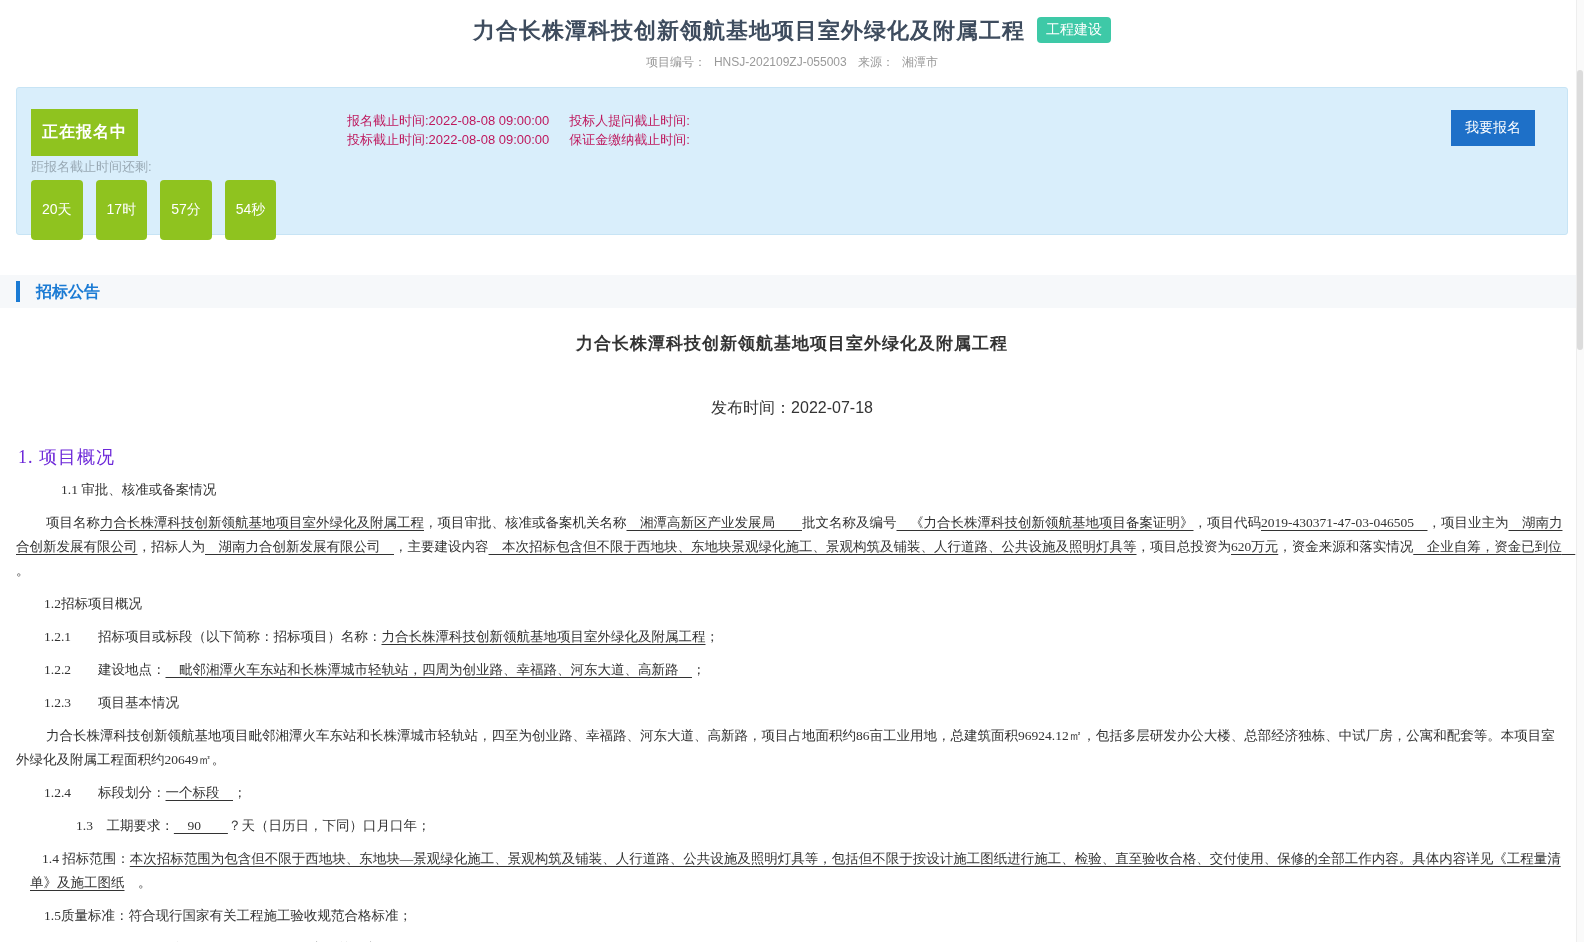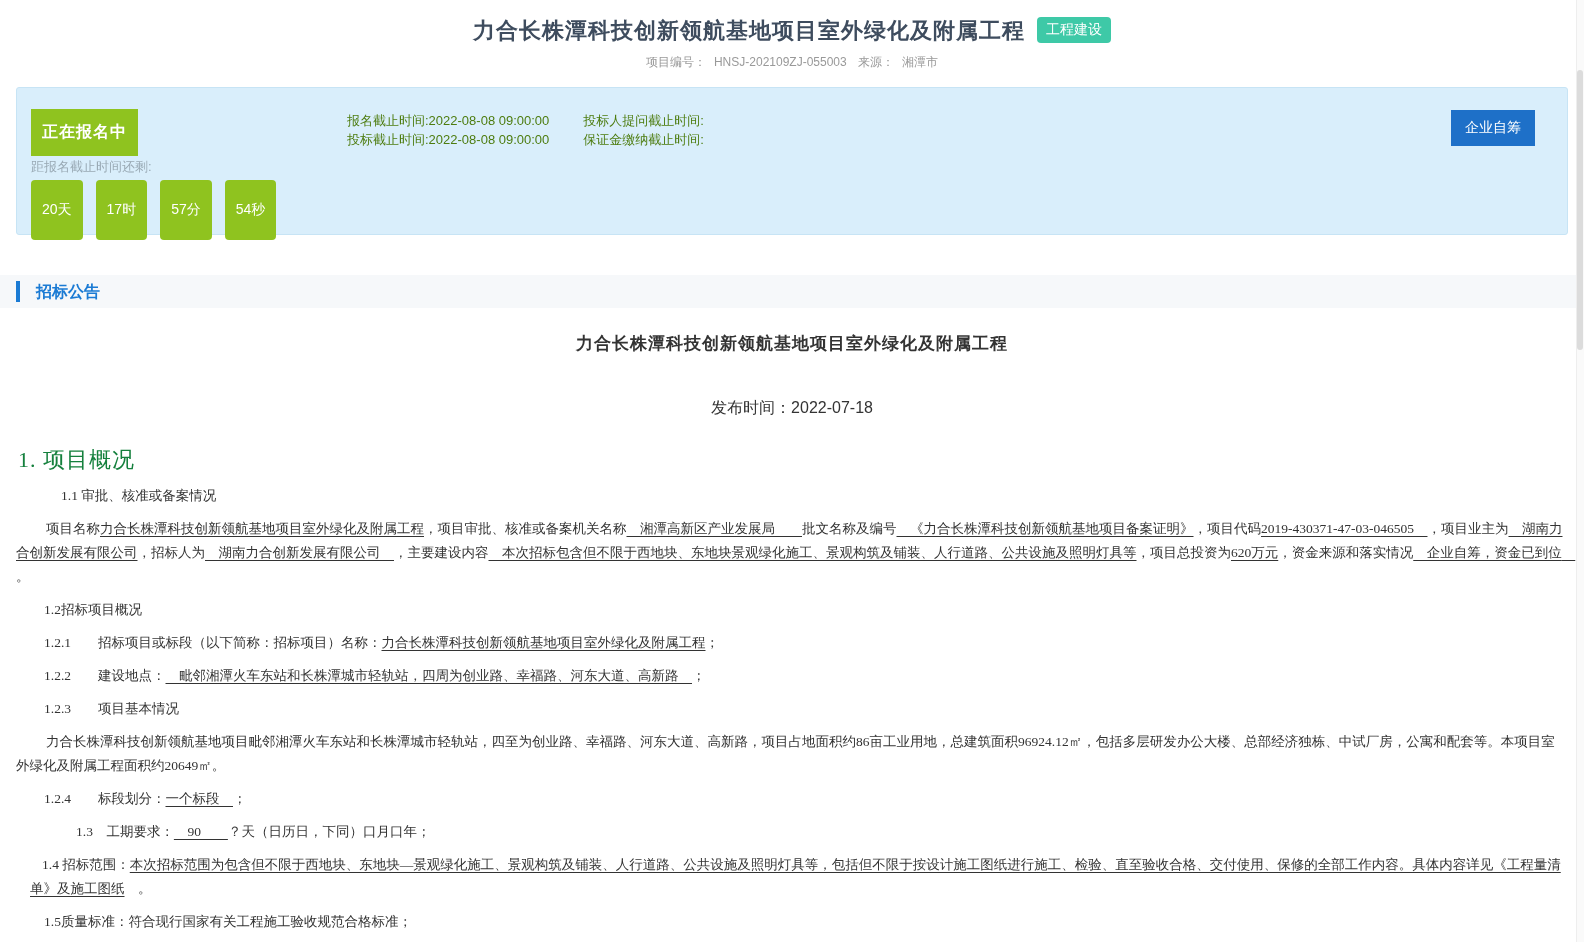--- a/index.html
+++ b/index.html
@@ -17,36 +17,36 @@
   .meta-line{ margin-top:8px; font-size:12px; color:#999; }
   .meta-line span{ margin:0 4px; }
   
   .banner{ position:relative; margin:16px 16px 0 16px; height:148px;
     background:var(--banner-bg); border:1px solid var(--banner-border); border-radius:3px;}
   .status-badge{ position:absolute; left:14px; top:21px; background:var(--green); color:#fff;
     font-size:16px; font-weight:bold; padding:13px 11px; letter-spacing:1px;}
   .cd-label{ position:absolute; left:14px; top:70px; font-size:13px; color:#99a9b4;text-align:center;}
   .pills{ position:absolute; left:14px; top:92px; display:flex; gap:13px;}
   .pill{ background:var(--green); color:#fff; font-size:14px; padding:21px 11px; border-radius:4px;}
-  .deadlines{ position:absolute; left:330px; top:23px; display:flex; gap:34px; font-size:13px; color:#4d7c0f;}
+  .deadlines{ position:absolute; left:330px; top:23px; display:flex; gap:20px; font-size:13px; color:#be185d;}
   .dl-col div{ line-height:19px; }
   .apply-btn{ position:absolute; right:32px; top:22px; width:84px; height:36px;
     background:var(--accent-btn); color:#fff; font-size:14px; border:none; cursor:pointer;}
   
   .section-strip{ margin-top:40px; background:#f6f8fa; padding:6px 0;}
   .section-strip-inner{ margin-left:16px; border-left:4px solid var(--accent); padding-left:16px;
     font-size:16px; font-weight:bold; color:var(--accent); line-height:21px;}
   
   .article{ padding:0 16px; font-family:"Liberation Serif","DejaVu Serif",serif; color:#333;}
   .article-title{ text-align:center; margin-top:24px; font-size:17px; font-weight:bold; color:#333;
     font-family:"Liberation Sans","DejaVu Sans",sans-serif; letter-spacing:1px;}
   .publish{ text-align:center; margin-top:43px; font-size:16px; color:#333;
     font-family:"Liberation Sans","DejaVu Sans",sans-serif;}
   .article-body{ margin-top:16px; }
-  .blk-h2{ font-size:22px; font-weight:400; color:#15803d; margin:26px 0 2px 2px; letter-spacing:1px;}
+  .blk-h2{ font-size:18px; font-weight:400; color:#6d28d9; margin:26px 0 2px 2px; letter-spacing:1px;}
   .blk-p{ font-size:13.5px; line-height:24px; margin:9px 0; }
   .blk-p u{ text-underline-offset:3px; }
   .i45{ padding-left:45px; } .i28{ padding-left:28px; }
   .i60{ padding-left:60px; } .ihang{ padding-left:14px; text-indent:12px; }
   .pfirst{ text-indent:30px; }
   
   .v-scroll{ position:fixed; top:0; right:0; width:8px; height:942px; background:#fafafa; border-left:1px solid #eee;}
   .v-thumb{ position:absolute; top:70px; right:1px; width:6px; height:280px; background:#dcdcdc; border-radius:3px;}
 </style>
 </head>
@@ -74,21 +74,21 @@
     <div class="deadlines">
       <div class="dl-col">
           <div>报名截止时间:2022-08-08 09:00:00</div>
           <div>投标截止时间:2022-08-08 09:00:00</div>
         </div>
       <div class="dl-col">
           <div>投标人提问截止时间:</div>
           <div>保证金缴纳截止时间:</div>
         </div>
     </div>
-    <button class="apply-btn">企业自筹</button>
+    <button class="apply-btn">我要报名</button>
   </div>
 
   <div class="section-strip">
     <div class="section-strip-inner">招标公告</div>
   </div>
 
   <div class="article">
     <div class="article-title">力合长株潭科技创新领航基地项目室外绿化及附属工程</div>
     <div class="publish">
       <span>发布时间：</span><span>2022-07-18</span>

